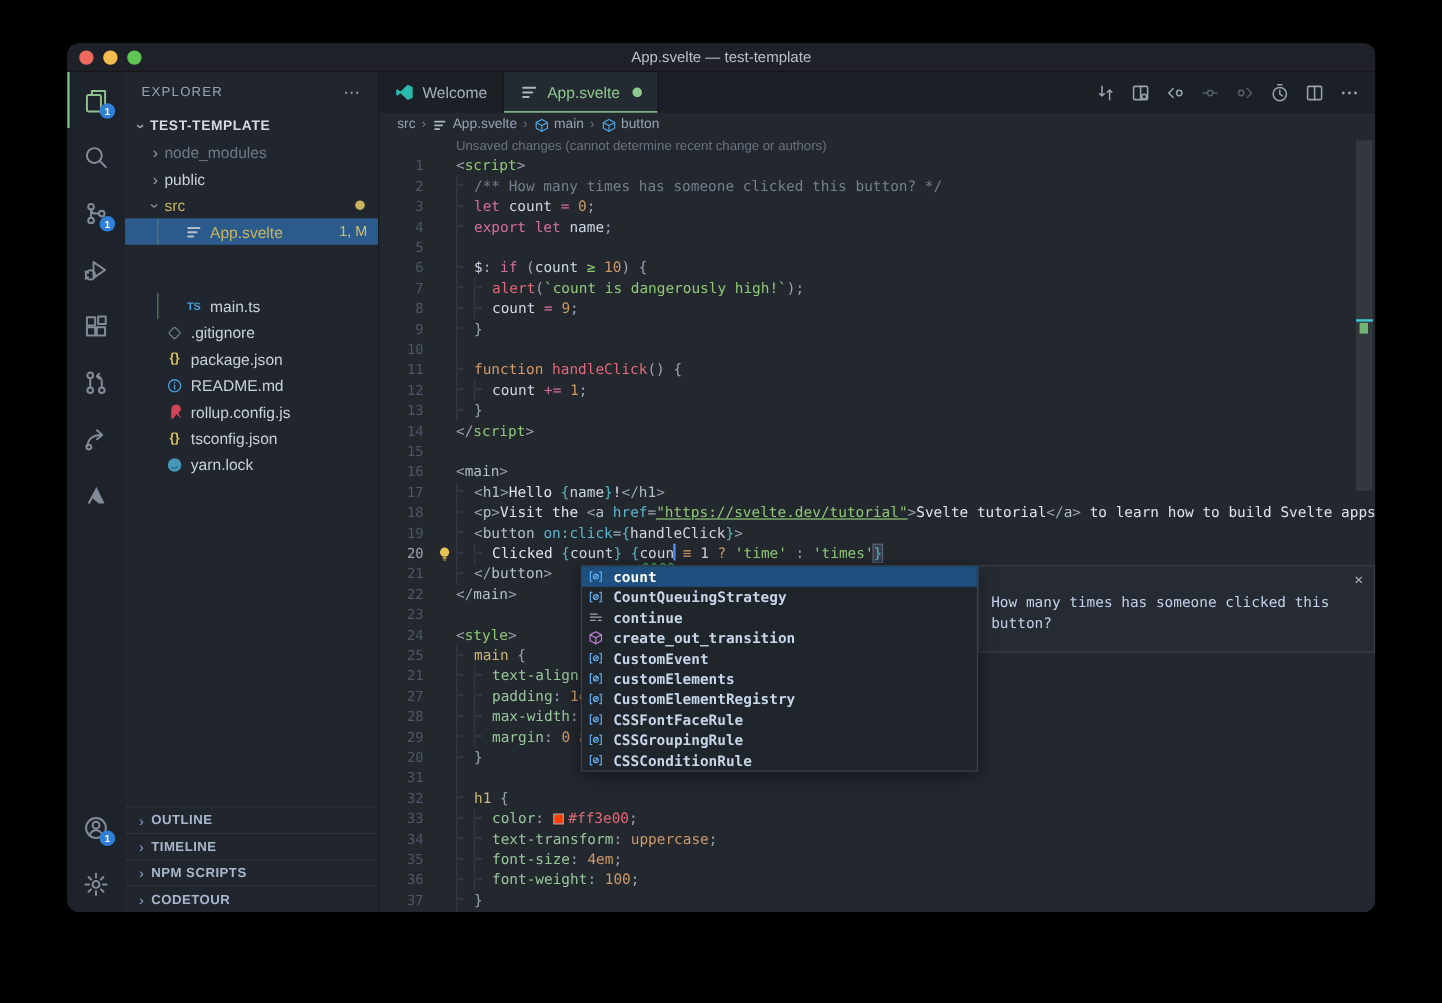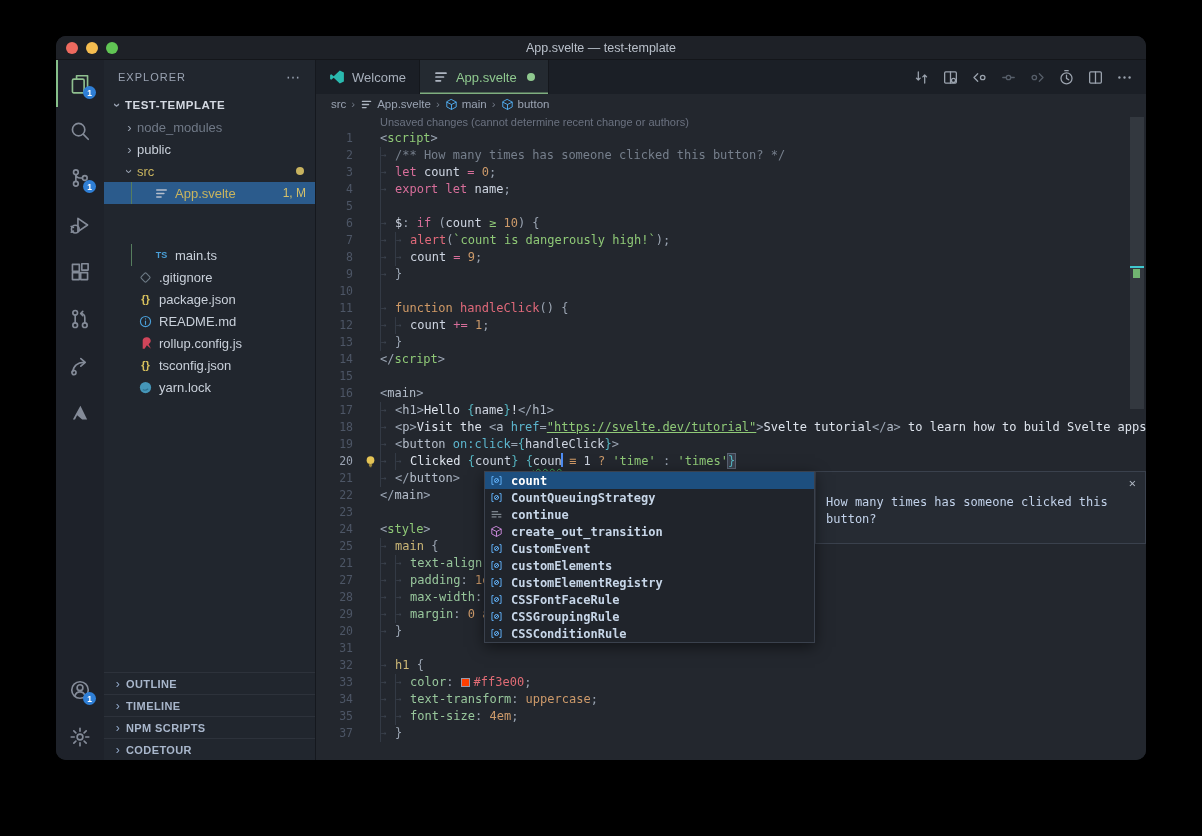--- a/index.html
+++ b/index.html
@@ -630,20 +630,25 @@
               <span class="lnum">34</span>
               <span class="glyph"></span>
               <span class="lcontent"><span class="tabcell">→</span><span class="tabcell">→</span><span style="color: rgb(152, 199, 156);">text-transform</span><span style="color: rgb(154, 164, 178);">: </span><span style="color: rgb(205, 154, 106);">uppercase</span><span style="color: rgb(154, 164, 178);">;</span></span>
             </div>
             <div class="line">
               <span class="lnum">35</span>
               <span class="glyph"></span>
               <span class="lcontent"><span class="tabcell">→</span><span class="tabcell">→</span><span style="color: rgb(152, 199, 156);">font-size</span><span style="color: rgb(154, 164, 178);">: </span><span style="color: rgb(205, 154, 106);">4em</span><span style="color: rgb(154, 164, 178);">;</span></span>
             </div>
             <div class="line">
+              <span class="lnum">36</span>
+              <span class="glyph"></span>
+              <span class="lcontent"><span class="tabcell">→</span><span class="tabcell">→</span><span style="color: rgb(152, 199, 156);">font-weight</span><span style="color: rgb(154, 164, 178);">: </span><span style="color: rgb(205, 154, 106);">100</span><span style="color: rgb(154, 164, 178);">;</span></span>
+            </div>
+            <div class="line">
               <span class="lnum">37</span>
               <span class="glyph"></span>
               <span class="lcontent"><span class="tabcell">→</span><span style="color: rgb(154, 164, 178);">}</span></span>
             </div>
           </div>
         <div class="suggest">
             <div class="sitem sel">
               <span class="sicon">
                 <span style="display: inline-flex; align-items: center; justify-content: center; color: rgb(97, 176, 247);">
                   <svg width="13" height="13" viewBox="0 0 16 16" fill="none" stroke="currentColor" stroke-width="1.2" stroke-linecap="round" stroke-linejoin="round">

